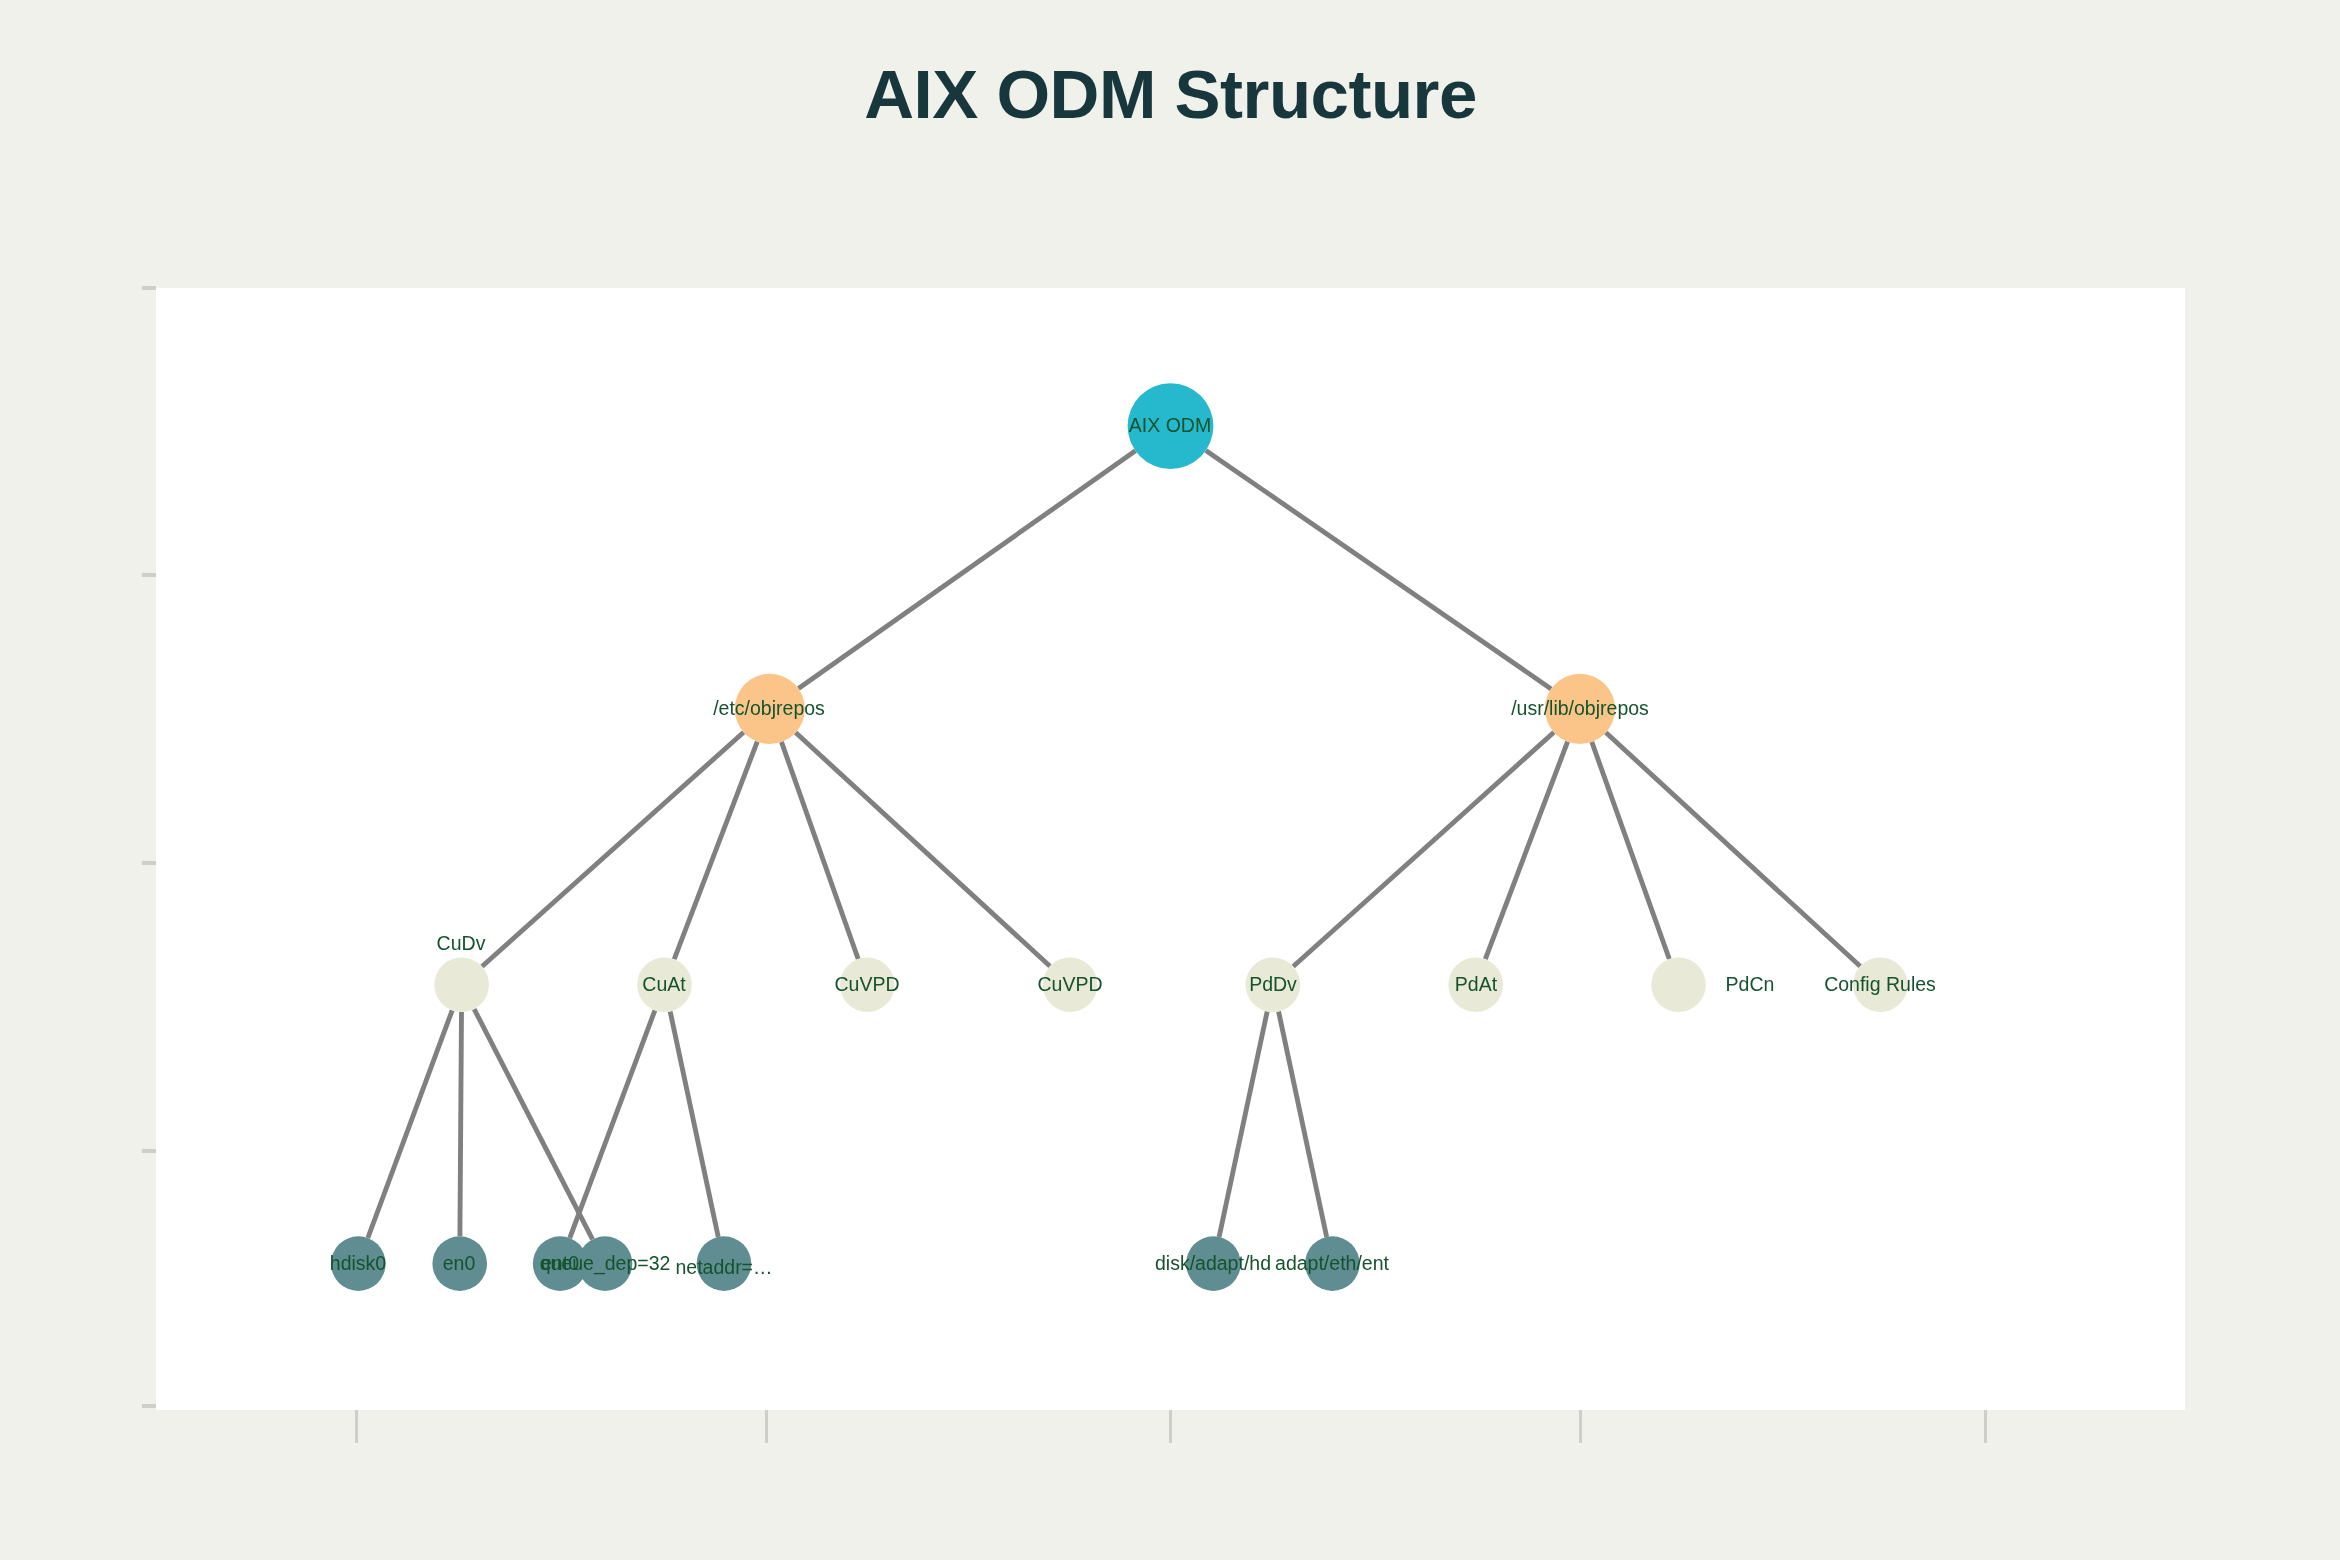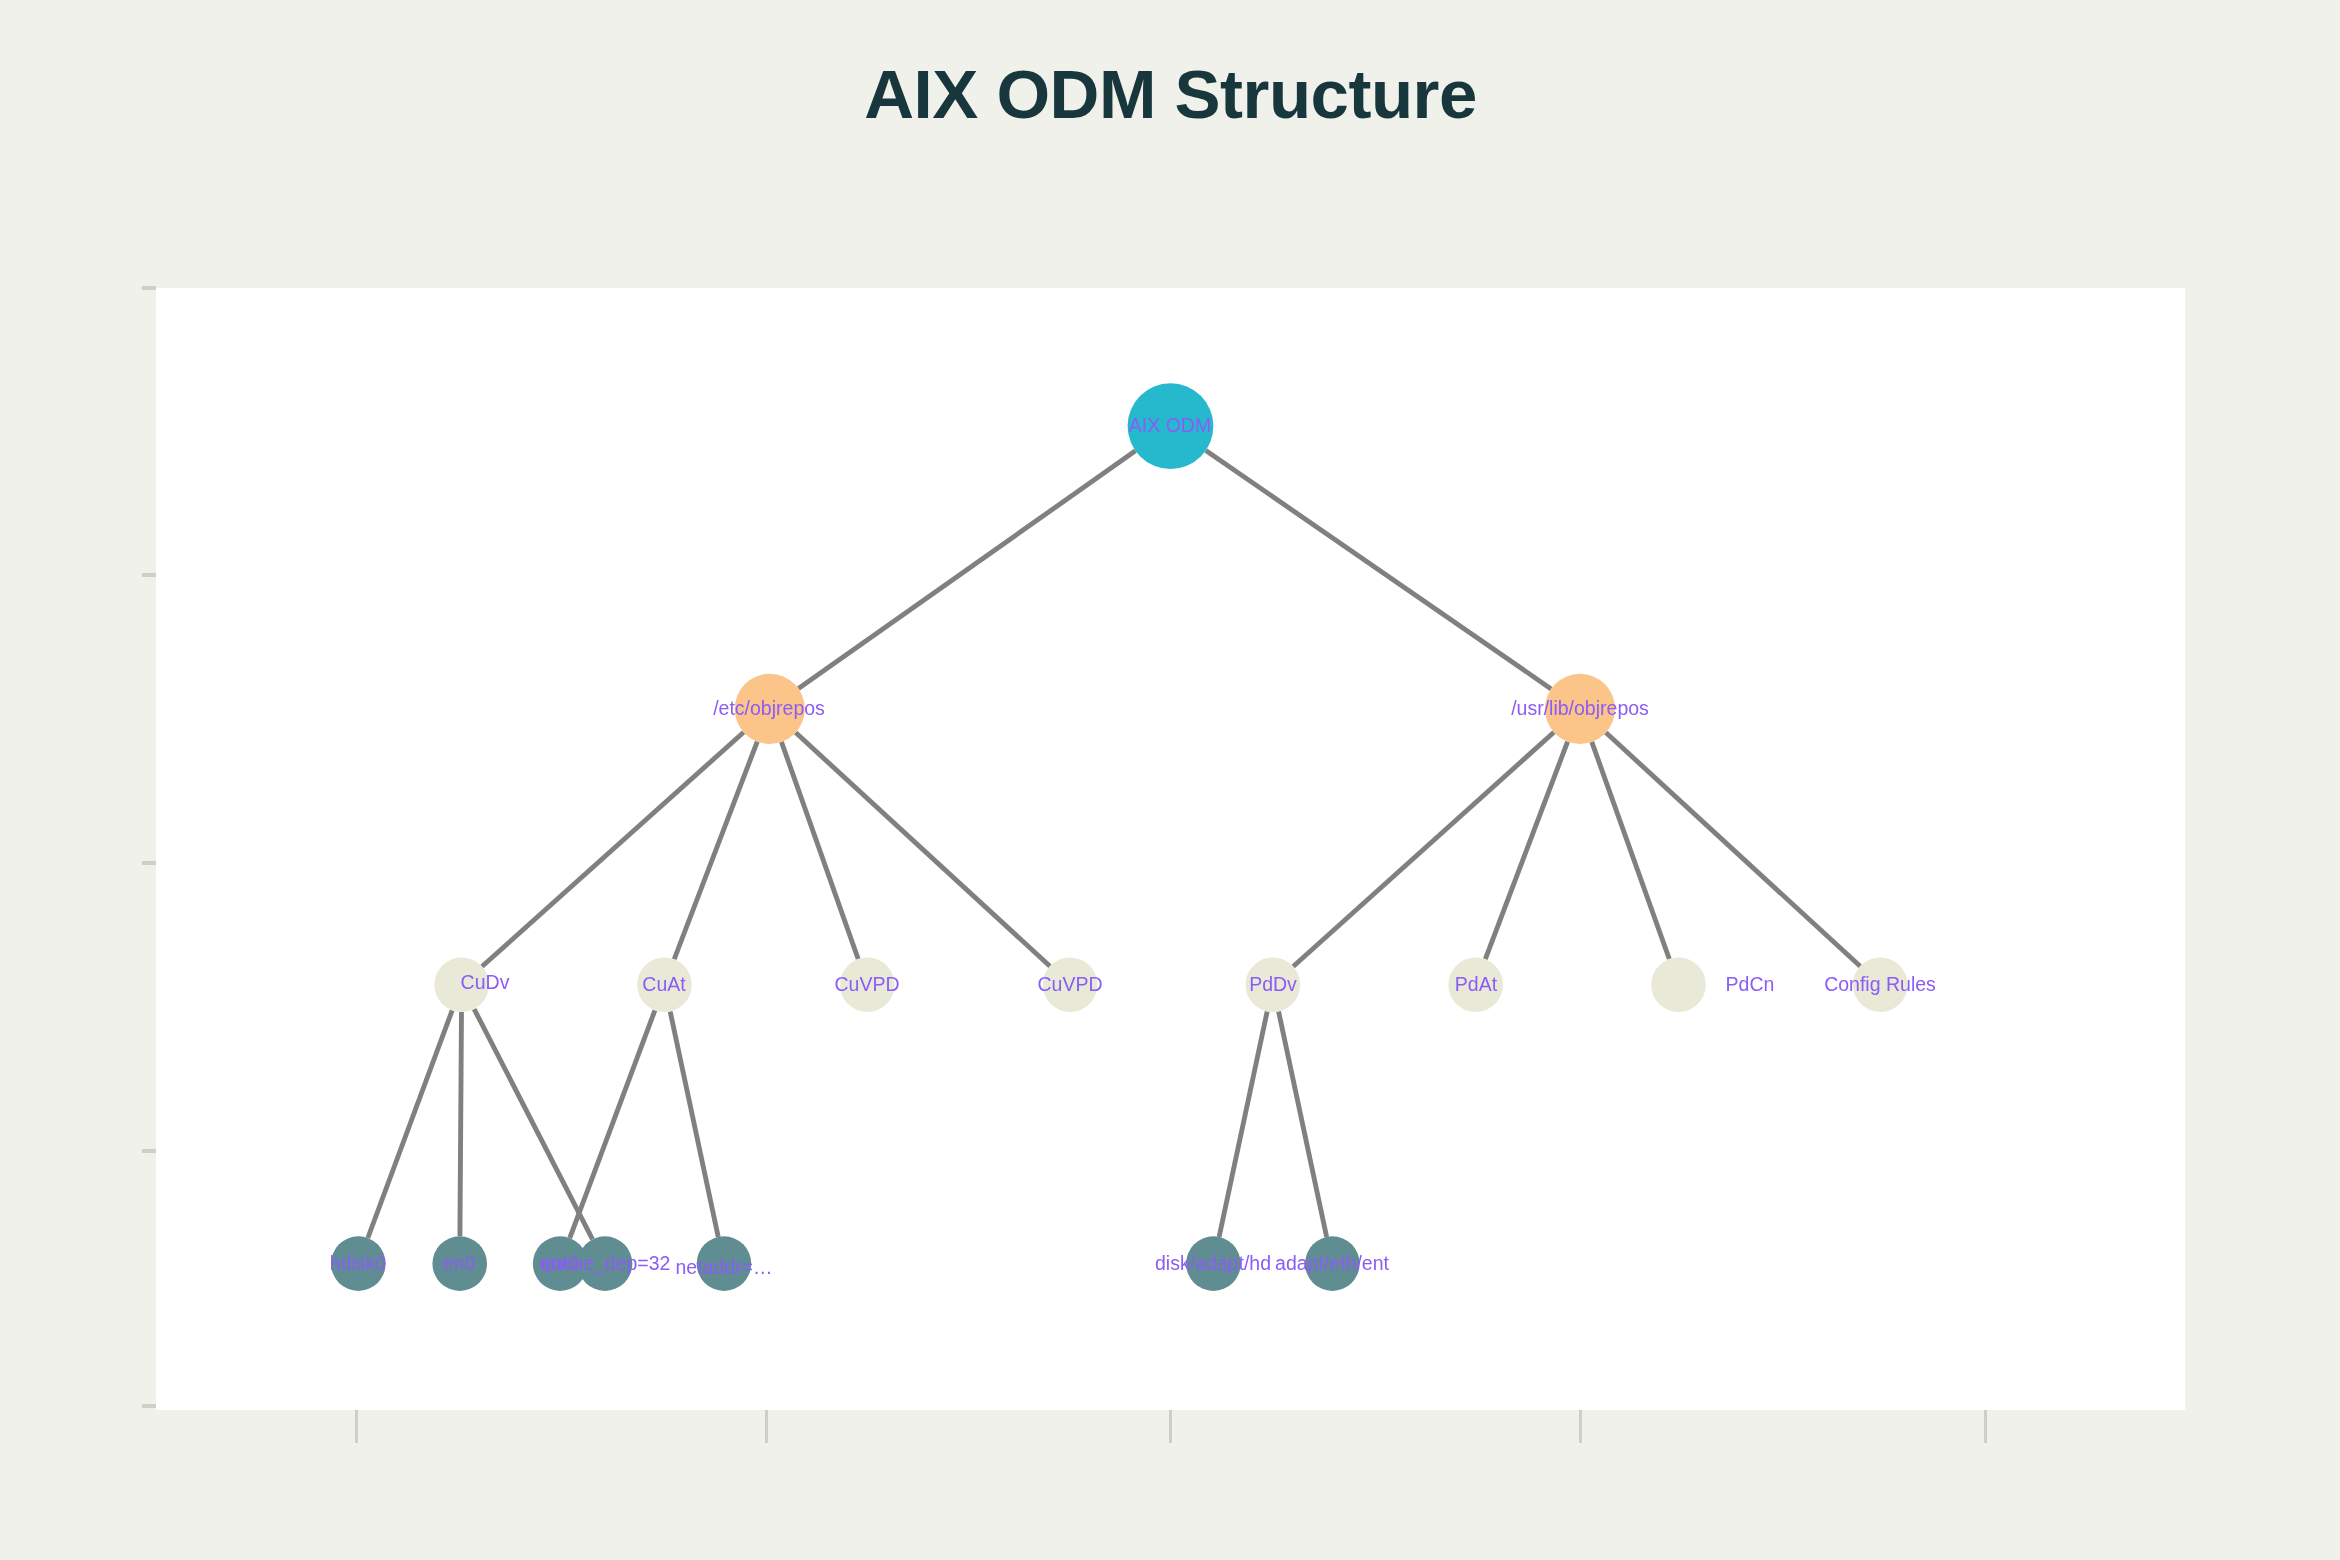--- a/index.html
+++ b/index.html
@@ -59,21 +59,21 @@
   .axis-tick-x {
     position: absolute;
     width: 2.9px;
     height: 33px;
     background: #cfcfc9;
     top: 1410px;
   }
   .node-label {
     position: absolute;
     font-size: 19.5px;
-    color: #8b5cf6;
+    color: #14532d;
     white-space: nowrap;
     transform: translate(-50%, -50%);
     line-height: 1;
     pointer-events: none;
   }
 </style>
 </head>
 <body>
 
 <div id="figure">
@@ -134,21 +134,21 @@
         <circle cx="742" cy="1296" r="28" fill="#5f8d91"></circle>
         <circle cx="1244" cy="1296" r="28" fill="#5f8d91"></circle>
         <circle cx="1366" cy="1296" r="28" fill="#5f8d91"></circle>
       </g>
   </svg>
 
   <div id="label-layer">
       <div class="node-label" style="left: 1170px; top: 426px;">AIX ODM</div>
       <div class="node-label" style="left: 769px; top: 709px;">/etc/objrepos</div>
       <div class="node-label" style="left: 1580px; top: 709px;">/usr/lib/objrepos</div>
-      <div class="node-label" style="left: 461px; top: 983px; margin-left: 24px;">CuDv</div>
+      <div class="node-label" style="left: 461px; top: 944px;">CuDv</div>
       <div class="node-label" style="left: 664px; top: 985px;">CuAt</div>
       <div class="node-label" style="left: 867px; top: 985px;">CuVPD</div>
       <div class="node-label" style="left: 1070px; top: 985px;">CuVPD</div>
       <div class="node-label" style="left: 1273px; top: 985px;">PdDv</div>
       <div class="node-label" style="left: 1476px; top: 985px;">PdAt</div>
       <div class="node-label" style="left: 1718px; top: 985px; margin-left: 32px;">PdCn</div>
       <div class="node-label" style="left: 1880px; top: 985px;">Config Rules</div>
       <div class="node-label" style="left: 358px; top: 1264px;">hdisk0</div>
       <div class="node-label" style="left: 459px; top: 1264px;">en0</div>
       <div class="node-label" style="left: 560px; top: 1264px;">ent0</div>

